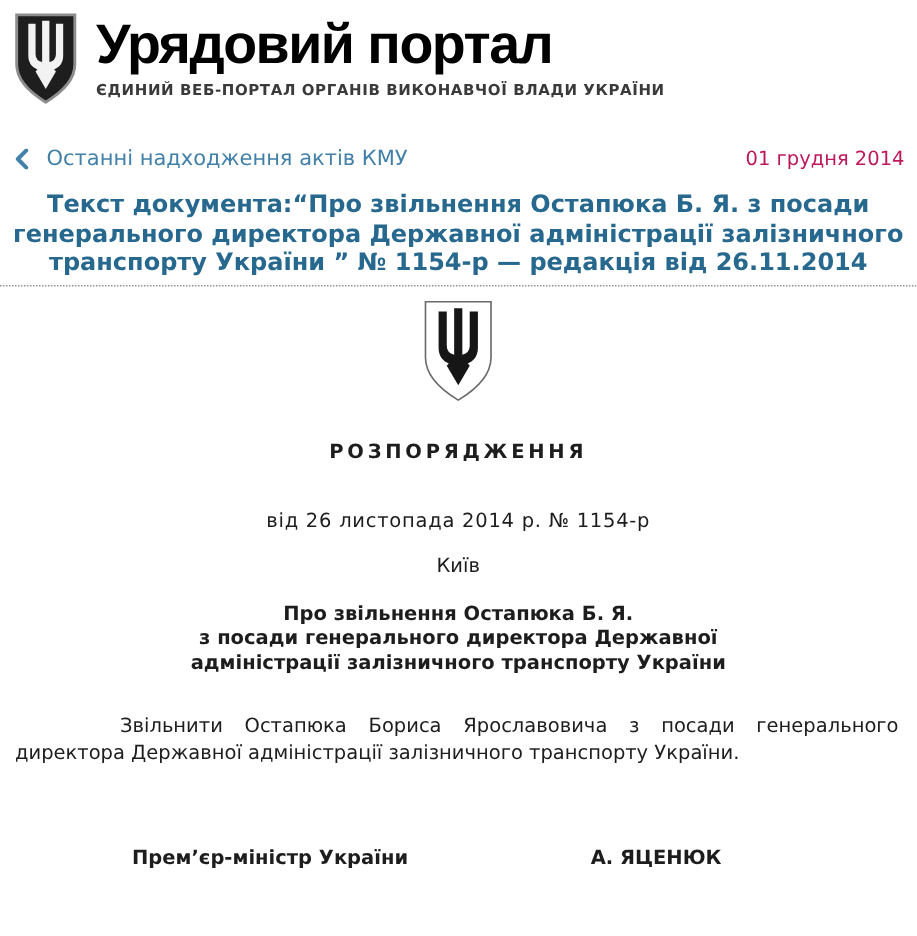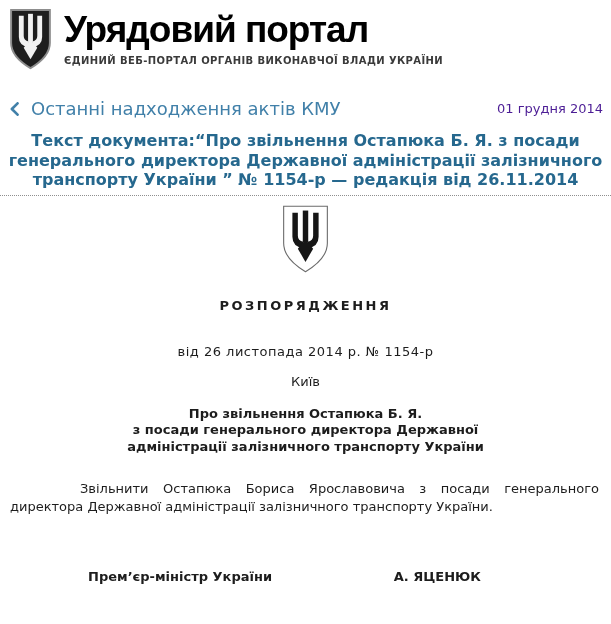--- a/index.html
+++ b/index.html
@@ -20,23 +20,23 @@
     font-family: "Liberation Sans", sans-serif;
     font-weight: bold; font-size: 37px; line-height: 1.15;
     color: #000000; letter-spacing: -1px;
   }
   .header-subtitle {
     font-size: 10px; font-weight: bold; color: #3a3a3a;
     margin-top: 3px; letter-spacing: 0.4px;
   }
   
   .nav { display: flex; justify-content: space-between; align-items: center; padding: 0 8px 0 10px; margin-top: 20px; }
-  .back-link { display: flex; align-items: center; gap: 12px; color: #4180a9; font-size: 18px; text-decoration: none; cursor: pointer; }
+  .back-link { display: flex; align-items: center; gap: 12px; color: #4180a9; font-size: 14px; text-decoration: none; cursor: pointer; }
   .chev { width: 9px; height: 14px; }
-  .nav-date { color: #4c1d95; font-size: 13px; }
+  .nav-date { color: #be185d; font-size: 13px; }
   
   .page-title {
     margin-top: 12px; padding: 0 6px;
     color: #26688e; font-weight: bold; font-size: 16px; line-height: 1.22;
     text-align: center;
   }
   .dotted-sep { border-top: 1px dotted #8f8f8f; margin-top: 5px; }
   
   .doc { text-align: center; font-size: 13px; color: #1d1d1d; }
   .emblem-svg { width: 55px; height: 71px; margin-top: 8px; }

